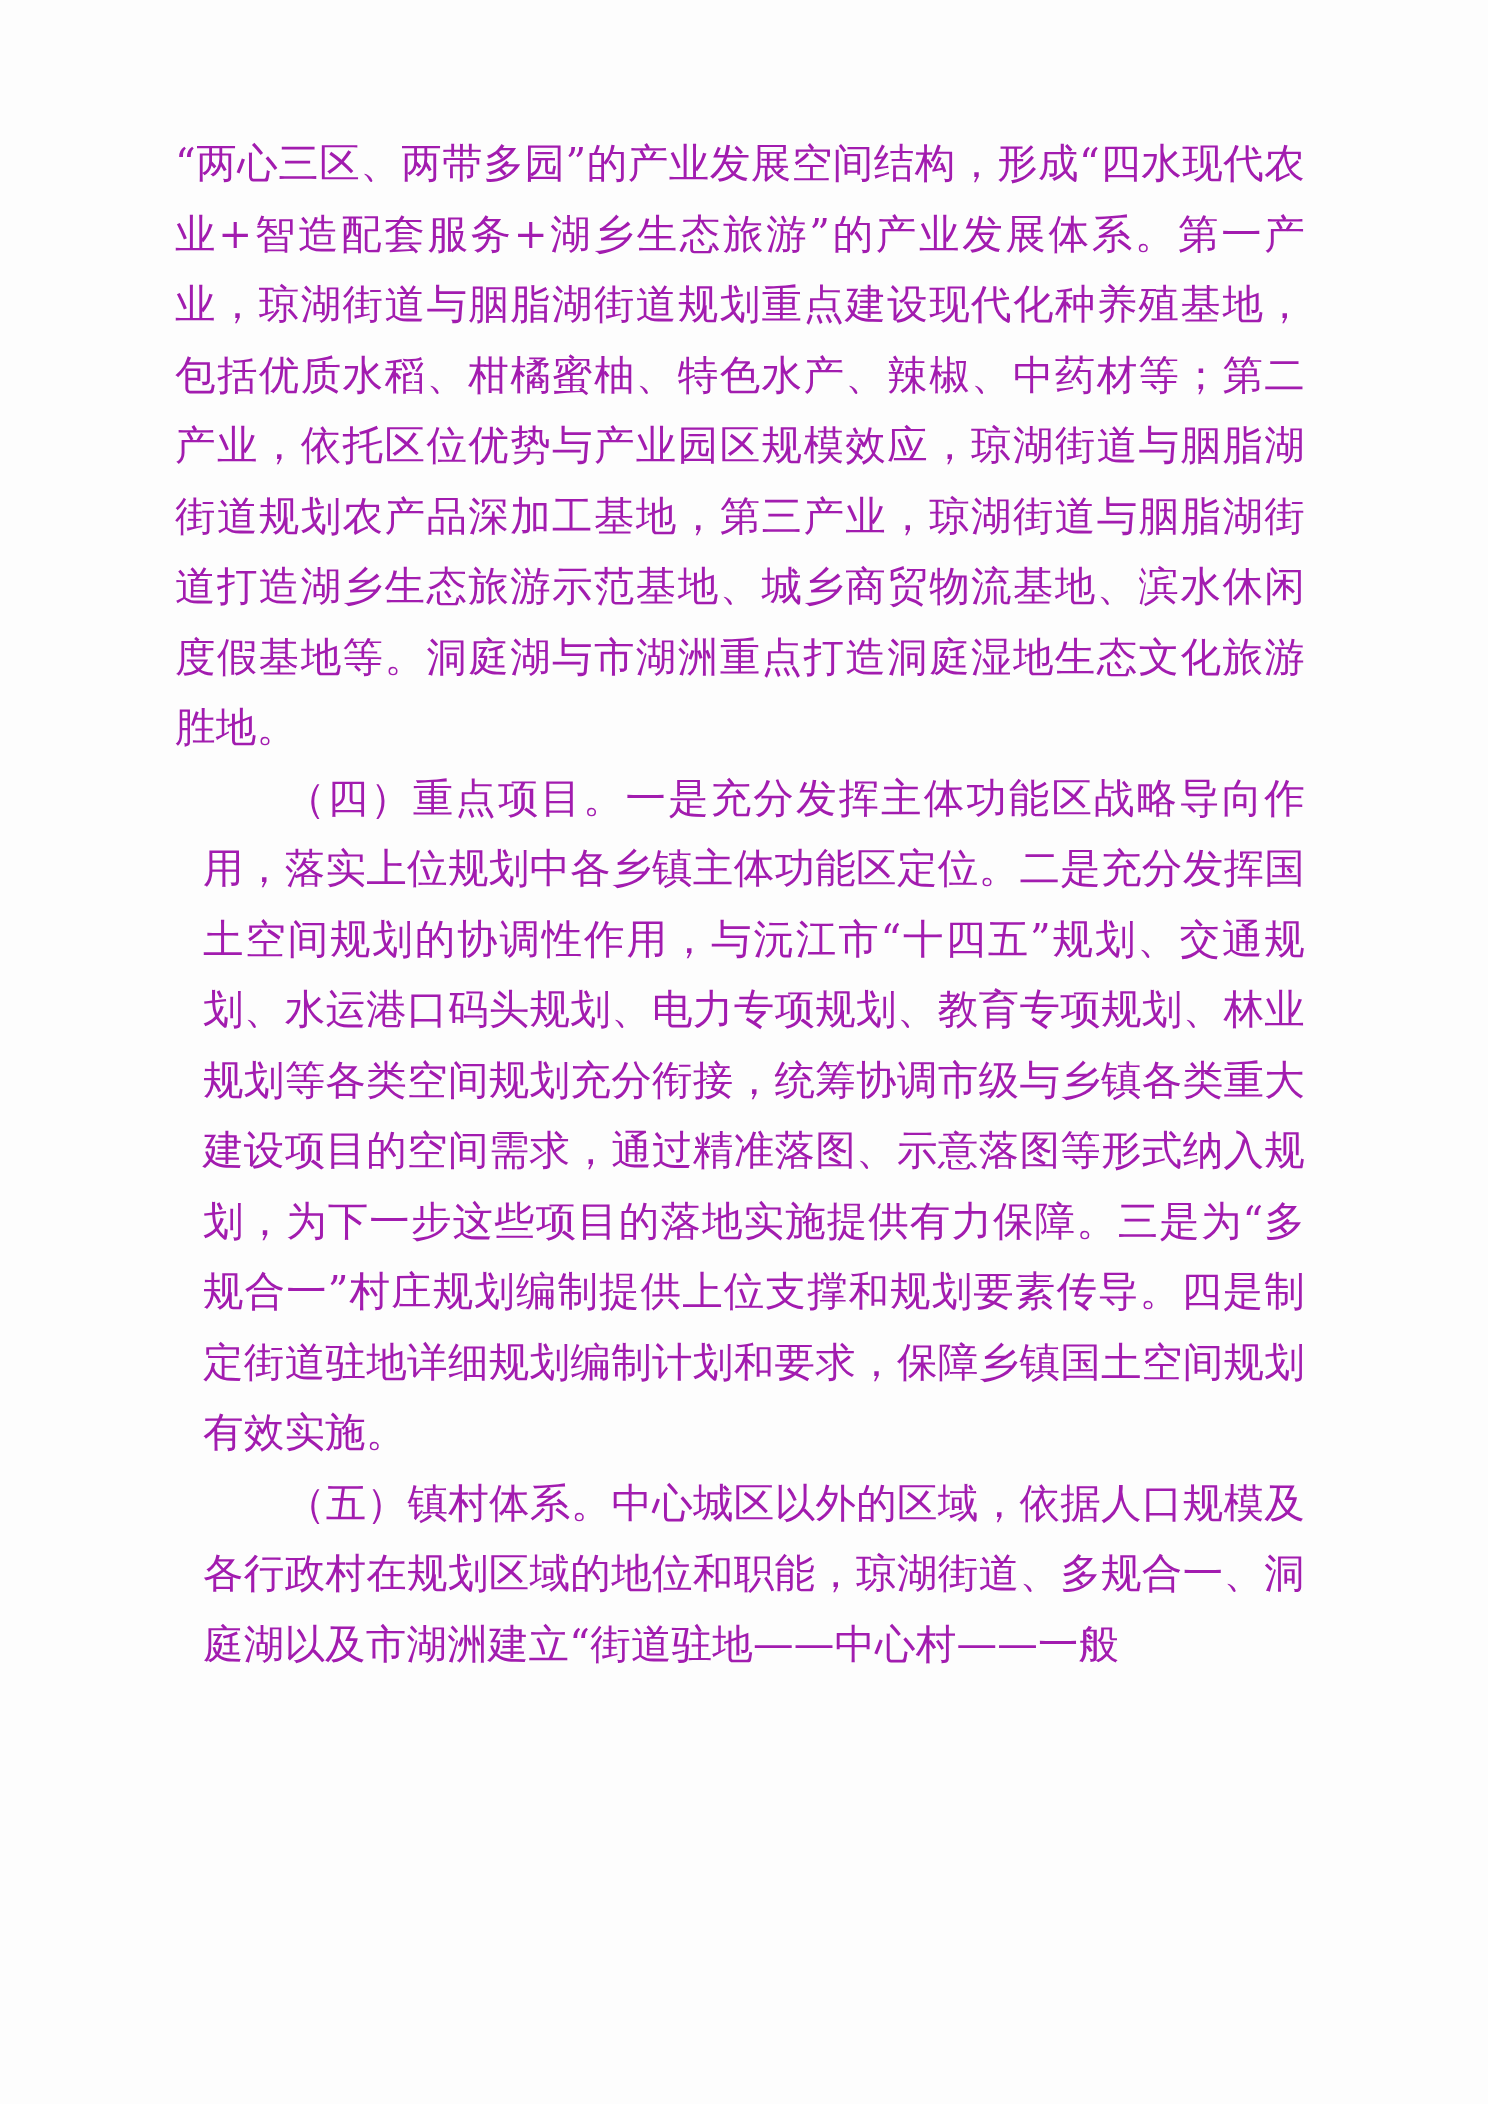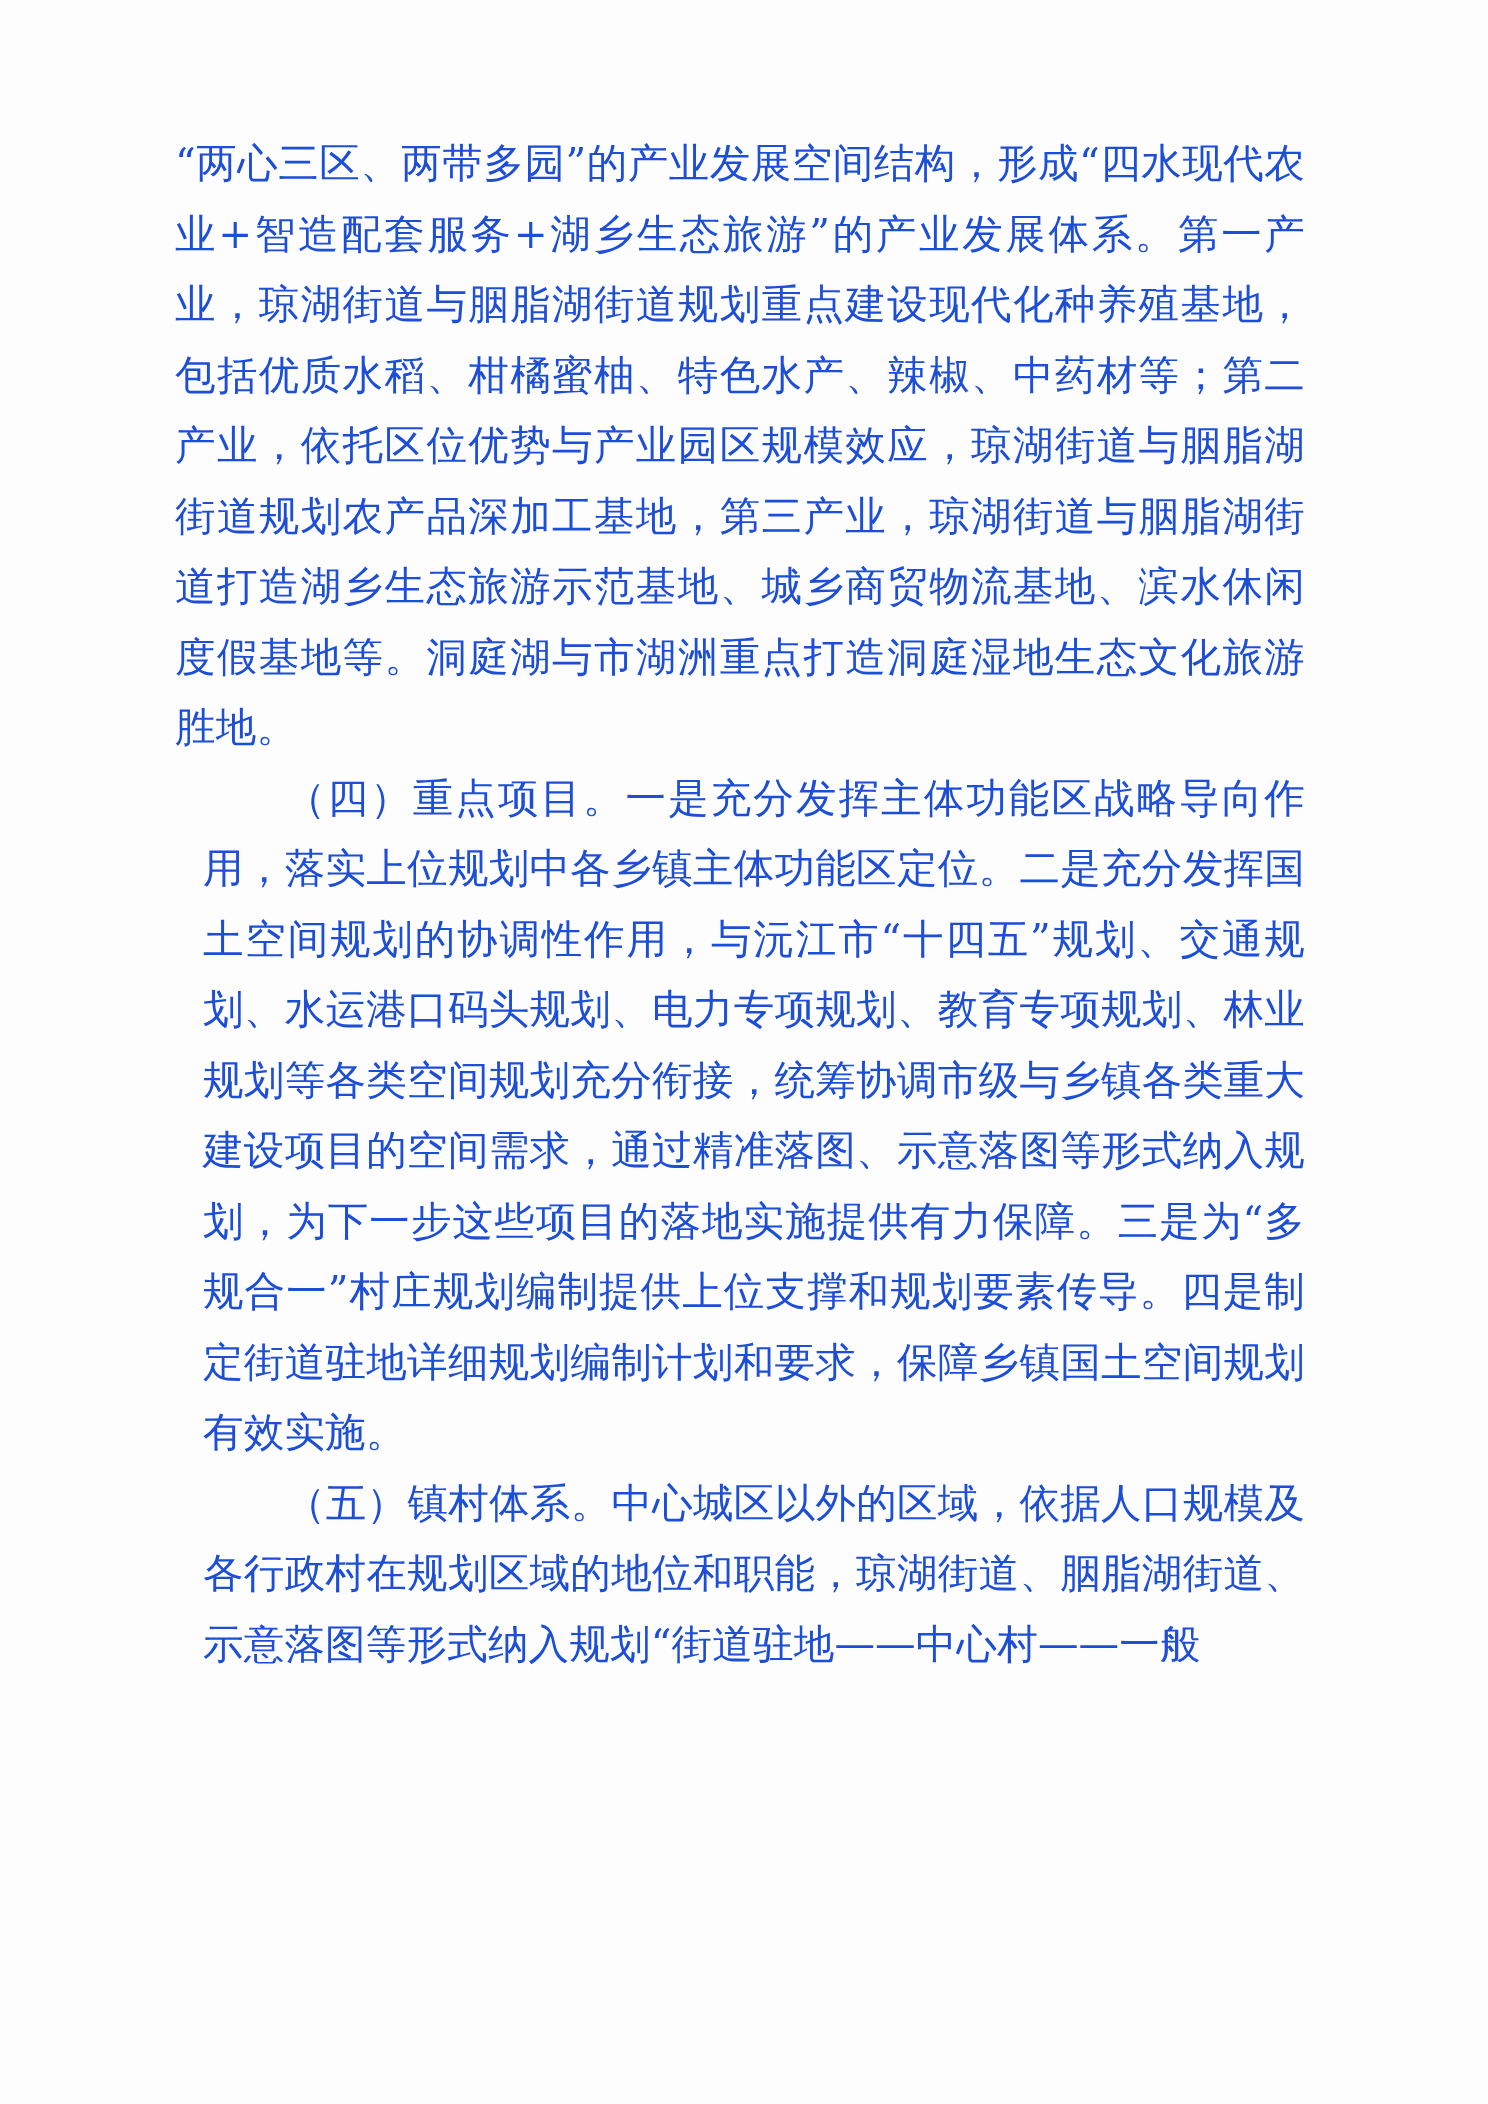--- a/index.html
+++ b/index.html
@@ -19,36 +19,36 @@
     position: absolute;
     left: 175px;
     top: 128px;
     width: 1130px;
   }
   p {
     margin: 0 0 0 0;
     font-family: "DejaVu Serif", "Liberation Serif", serif;
     font-size: 40.5px;
     line-height: 70.5px;
-    color: #1d4ed8;
+    color: #a21caf;
     text-align: justify;
     text-justify: inter-ideograph;
     letter-spacing: 0.2px;
     font-weight: 400;
   }
   p.indent {
     text-indent: 82px;
   }
   p + p {
     margin-top: 0px;
     margin-left: 28px;
   }
 </style>
 </head>
 <body>
 
 <div class="page">
   <div class="content">
     <p>“两心三区、两带多园”的产业发展空间结构，形成“四水现代农业+智造配套服务+湖乡生态旅游”的产业发展体系。第一产业，琼湖街道与胭脂湖街道规划重点建设现代化种养殖基地，包括优质水稻、柑橘蜜柚、特色水产、辣椒、中药材等；第二产业，依托区位优势与产业园区规模效应，琼湖街道与胭脂湖街道规划农产品深加工基地，第三产业，琼湖街道与胭脂湖街道打造湖乡生态旅游示范基地、城乡商贸物流基地、滨水休闲度假基地等。洞庭湖与市湖洲重点打造洞庭湿地生态文化旅游胜地。</p>
     <p class="indent">（四）重点项目。一是充分发挥主体功能区战略导向作用，落实上位规划中各乡镇主体功能区定位。二是充分发挥国土空间规划的协调性作用，与沅江市“十四五”规划、交通规划、水运港口码头规划、电力专项规划、教育专项规划、林业规划等各类空间规划充分衔接，统筹协调市级与乡镇各类重大建设项目的空间需求，通过精准落图、示意落图等形式纳入规划，为下一步这些项目的落地实施提供有力保障。三是为“多规合一”村庄规划编制提供上位支撑和规划要素传导。四是制定街道驻地详细规划编制计划和要求，保障乡镇国土空间规划有效实施。</p>
-    <p class="indent">（五）镇村体系。中心城区以外的区域，依据人口规模及各行政村在规划区域的地位和职能，琼湖街道、胭脂湖街道、示意落图等形式纳入规划“街道驻地——中心村——一般</p>
+    <p class="indent">（五）镇村体系。中心城区以外的区域，依据人口规模及各行政村在规划区域的地位和职能，琼湖街道、多规合一、洞庭湖以及市湖洲建立“街道驻地——中心村——一般</p>
   </div>
 </div>
 
 </body></html>

